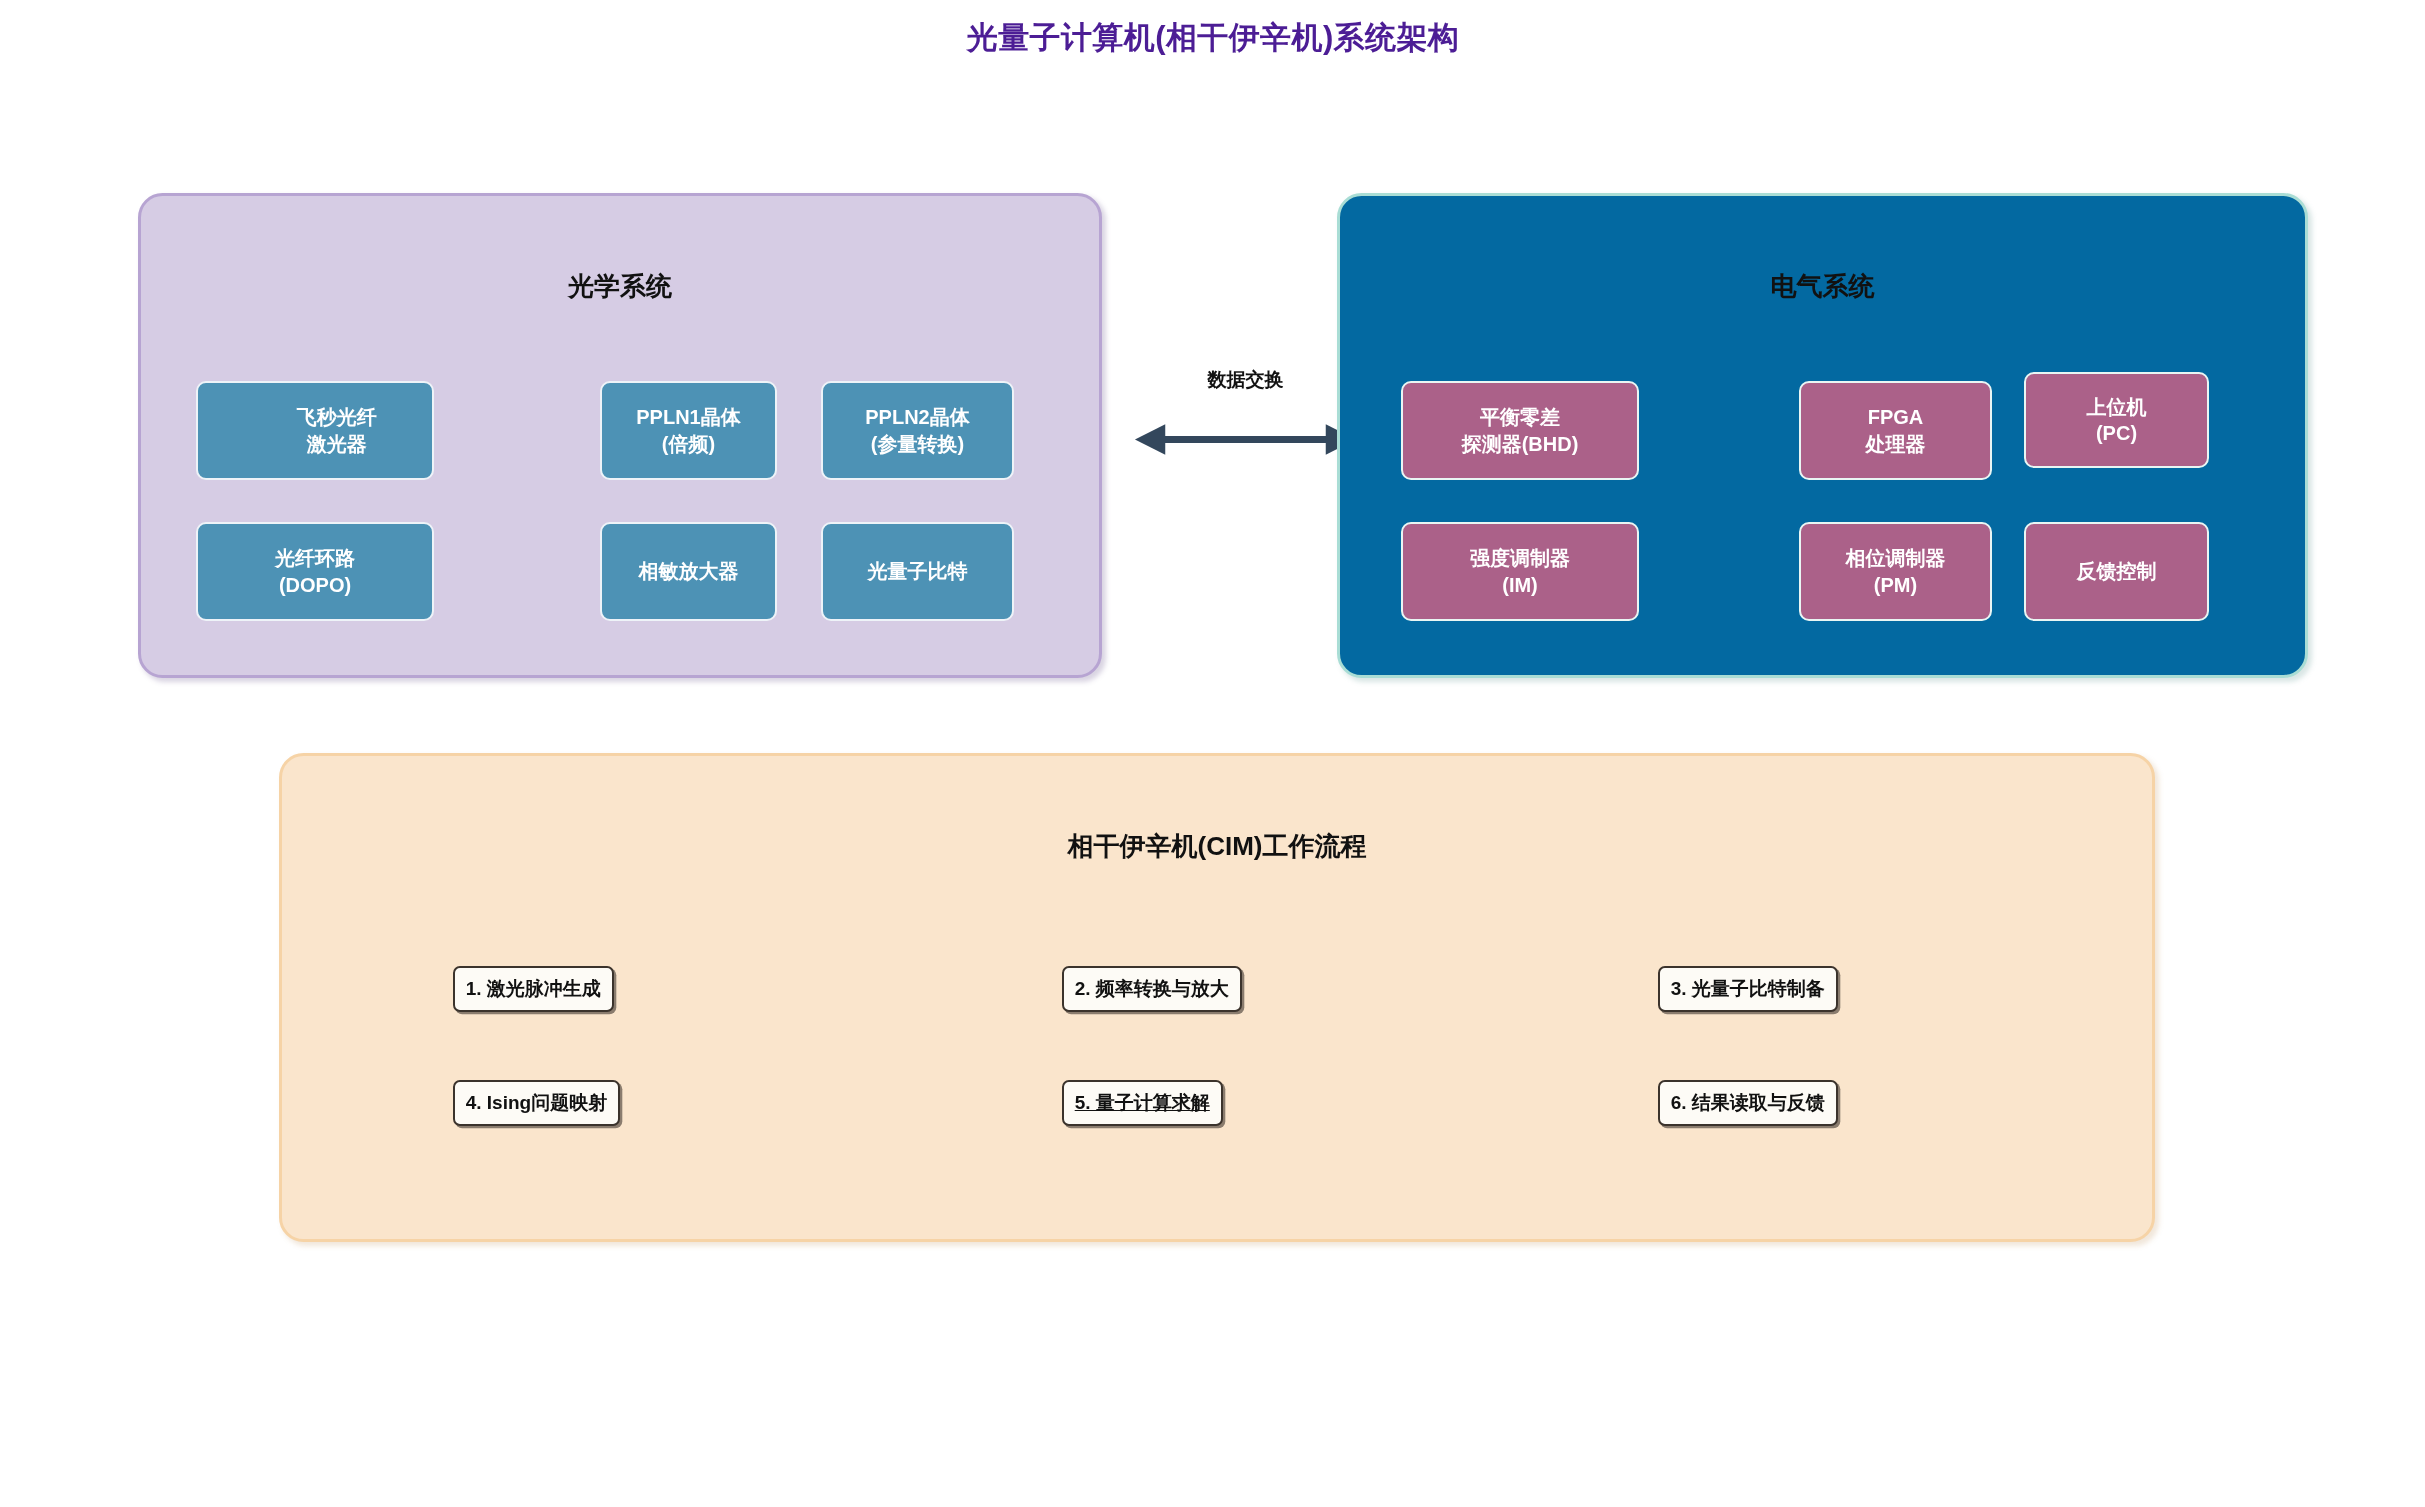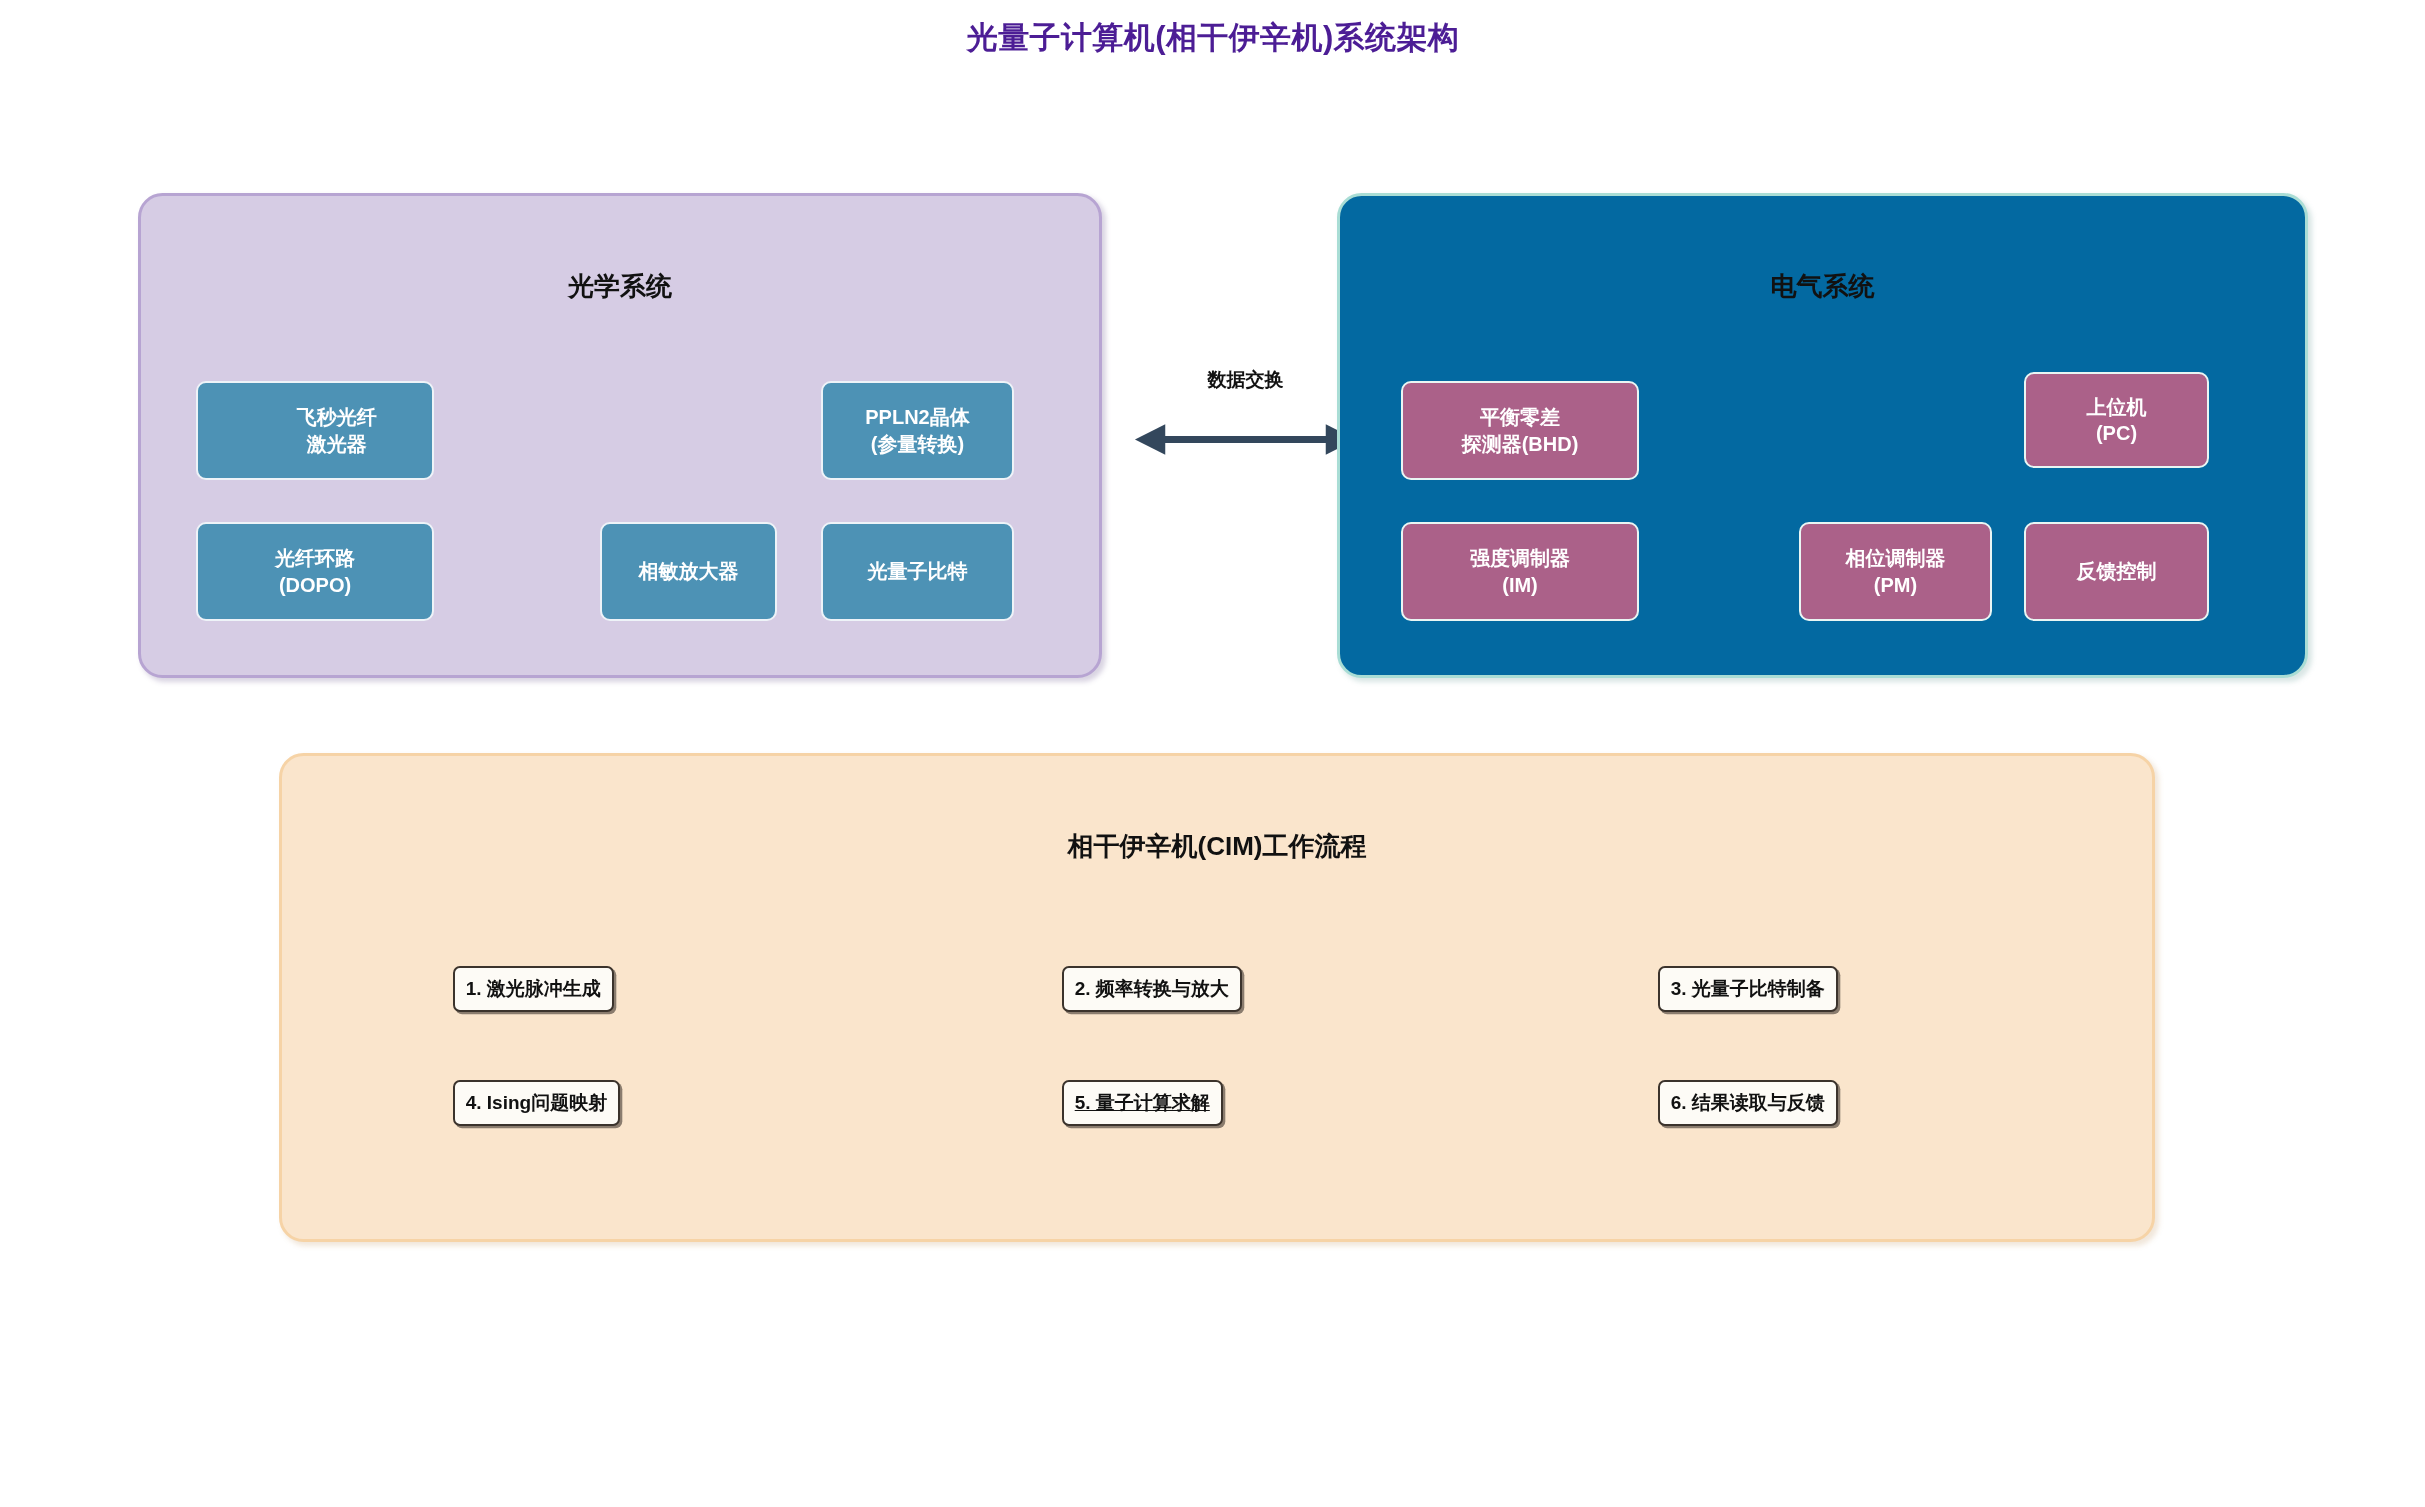--- a/index.html
+++ b/index.html
@@ -154,20 +154,24 @@
   <div class="diagram-title">光量子计算机(相干伊辛机)系统架构</div>
 
   <div class="panel panel-optical">
     <div class="panel-title">光学系统</div>
 
     <div class="comp-box comp-optical" style="left:55px; top:185px; width:238px; height:99px;padding-left:48px;">
       <span class="line">飞秒光纤</span>
       <span class="line">激光器</span>
     </div>
 
+    <div class="comp-box comp-optical" style="left:459px; top:185px; width:177px; height:99px;">
+      <span class="line">PPLN1晶体</span>
+      <span class="line">(倍频)</span>
+    </div>
 
     <div class="comp-box comp-optical" style="left:680px; top:185px; width:193px; height:99px;">
       <span class="line">PPLN2晶体</span>
       <span class="line">(参量转换)</span>
     </div>
 
     <div class="comp-box comp-optical" style="left:55px; top:326px; width:238px; height:99px;">
       <span class="line">光纤环路</span>
       <span class="line">(DOPO)</span>
     </div>
@@ -191,20 +195,24 @@
   </div>
 
   <div class="panel panel-electrical">
     <div class="panel-title">电气系统</div>
 
     <div class="comp-box comp-electrical" style="left:61px; top:185px; width:238px; height:99px;">
       <span class="line">平衡零差</span>
       <span class="line">探测器(BHD)</span>
     </div>
 
+    <div class="comp-box comp-electrical" style="left:459px; top:185px; width:193px; height:99px;">
+      <span class="line">FPGA</span>
+      <span class="line">处理器</span>
+    </div>
 
     <div class="comp-box comp-electrical" style="left:684px; top:176px; width:185px; height:96px;">
       <span class="line">上位机</span>
       <span class="line">(PC)</span>
     </div>
 
     <div class="comp-box comp-electrical" style="left:61px; top:326px; width:238px; height:99px;">
       <span class="line">强度调制器</span>
       <span class="line">(IM)</span>
     </div>

